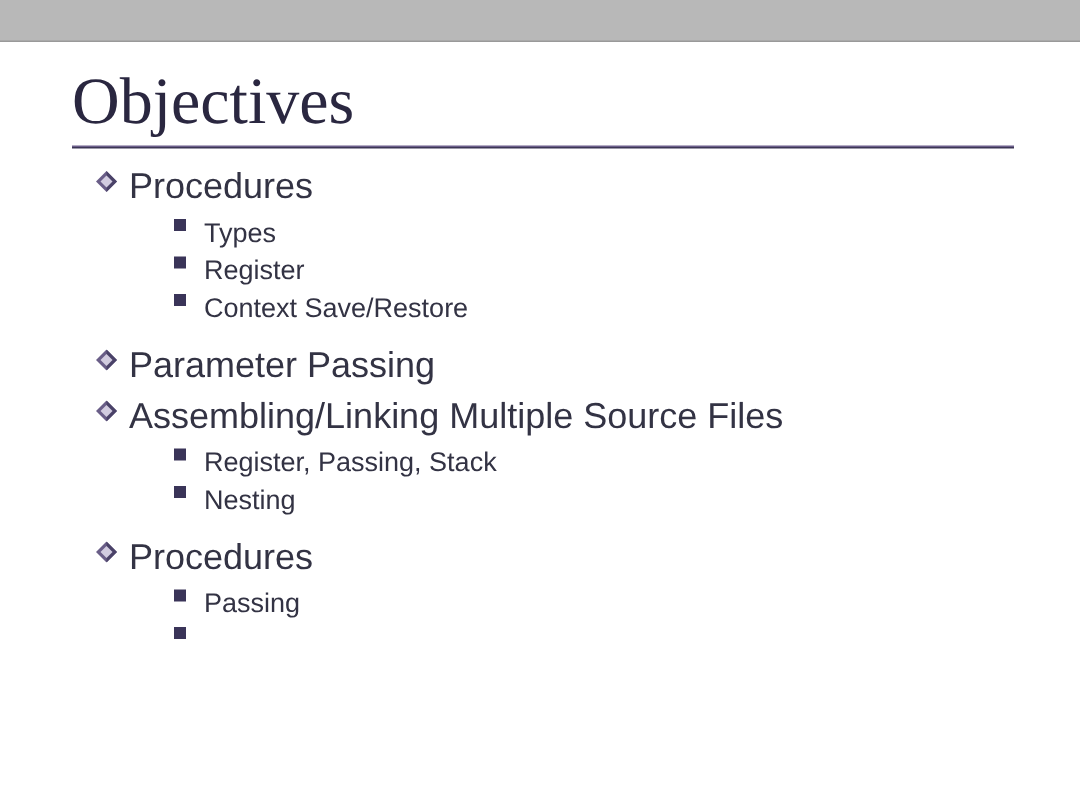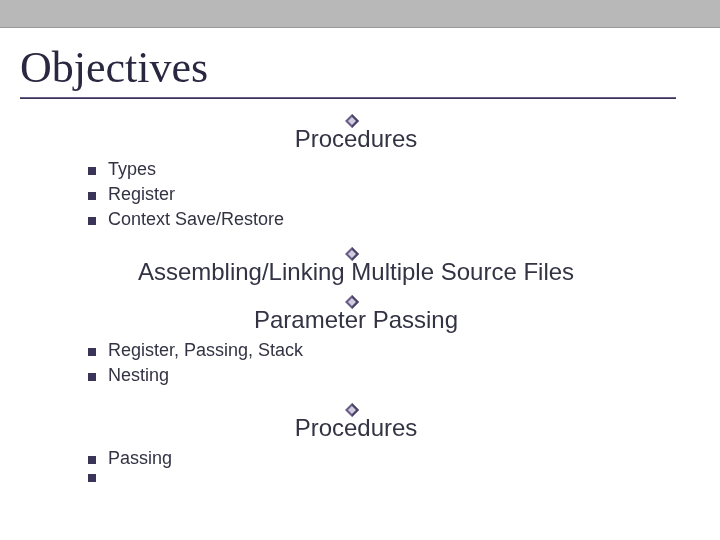--- a/index.html
+++ b/index.html
@@ -9,43 +9,42 @@
     font-family: Verdana, Geneva, sans-serif;
     position: relative;
   }
   .topbar {
     width: 100%;
     height: 28px;
     background: #b8b8b8;
     border-bottom: 1px solid #999;
   }
   .slide {
-    padding: 14px 44px 0 20px;
+    padding: 14px 44px 0 48px;
   }
   .title {
     font-family: Georgia, 'Times New Roman', serif;
     font-size: 44px;
     font-weight: normal;
     color: #2a2740;
     margin-bottom: 4px;
   }
   .rule {
     height: 2px;
     background: linear-gradient(to bottom, #6b5e8a 0%, #6b5e8a 50%, #3b3555 50%, #3b3555 100%);
     margin-bottom: 12px;
   }
   .content {
     padding-left: 16px;
   }
   .lvl1 {
     display: flex;
-    align-items: center;
+    align-items: flex-start;
     margin-top: 6px;
     margin-bottom: 2px;
-    flex-direction: column;
   }
   .lvl1 .text {
     font-family: Verdana, Geneva, sans-serif;
     font-size: 24px;
     color: #333344;
   }
   .bullet1 {
     width: 14px;
     height: 14px;
     flex-shrink: 0;
@@ -53,21 +52,21 @@
     position: relative;
     top: 3px;
   }
   .sublist {
     padding-left: 52px;
     padding-top: 4px;
     padding-bottom: 4px;
   }
   .lvl2 {
     display: flex;
-    align-items: center;
+    align-items: flex-start;
     margin-bottom: 4px;
   }
   .lvl2 .text {
     font-family: Verdana, Geneva, sans-serif;
     font-size: 18px;
     color: #333344;
   }
   .bullet2 {
     width: 8px;
     height: 8px;
@@ -111,30 +110,30 @@
         <span class="text">Context Save/Restore</span>
       </div>
     </div>
 
     <div class="lvl1">
       <svg class="bullet1" viewBox="0 0 14 14">
         <path d="M7 0 L14 7 L7 14 L0 7 Z" fill="#6a5e88"></path>
         <path d="M7 0 L14 7 L7 14 Z" fill="#4a4268"></path>
         <path d="M7 3 L11 7 L7 11 L3 7 Z" fill="#d2cce0"></path>
       </svg>
-      <span class="text">Assembling/Linking Multiple Source Files</span>
+      <span class="text">Parameter Passing</span>
     </div>
 
     <div class="lvl1">
       <svg class="bullet1" viewBox="0 0 14 14">
         <path d="M7 0 L14 7 L7 14 L0 7 Z" fill="#6a5e88"></path>
         <path d="M7 0 L14 7 L7 14 Z" fill="#4a4268"></path>
         <path d="M7 3 L11 7 L7 11 L3 7 Z" fill="#d2cce0"></path>
       </svg>
-      <span class="text">Parameter Passing</span>
+      <span class="text">Assembling/Linking Multiple Source Files</span>
     </div>
     <div class="sublist">
       <div class="lvl2">
         <span class="bullet2"></span>
         <span class="text">Register, Passing, Stack</span>
       </div>
       <div class="lvl2">
         <span class="bullet2"></span>
         <span class="text">Nesting</span>
       </div>

